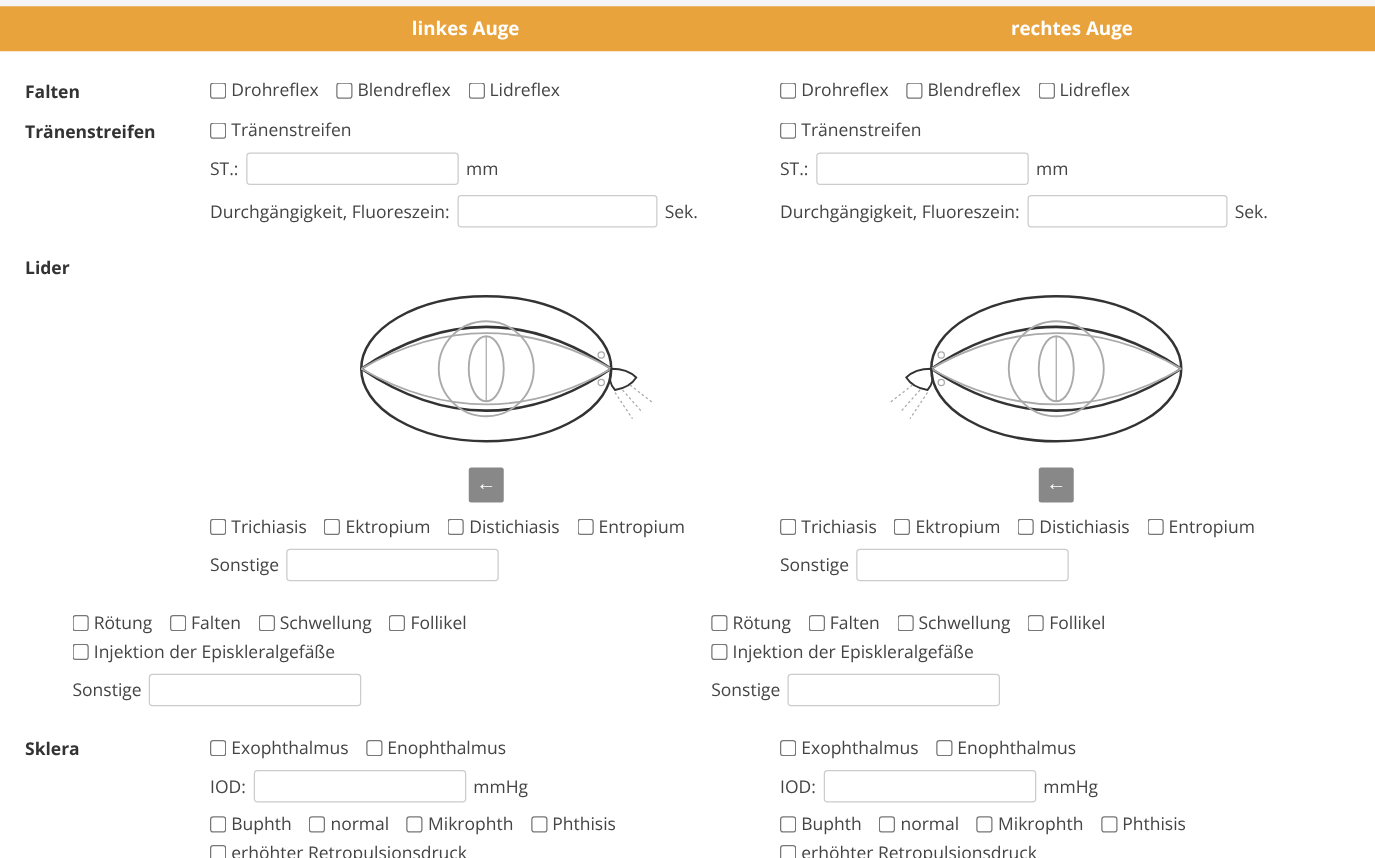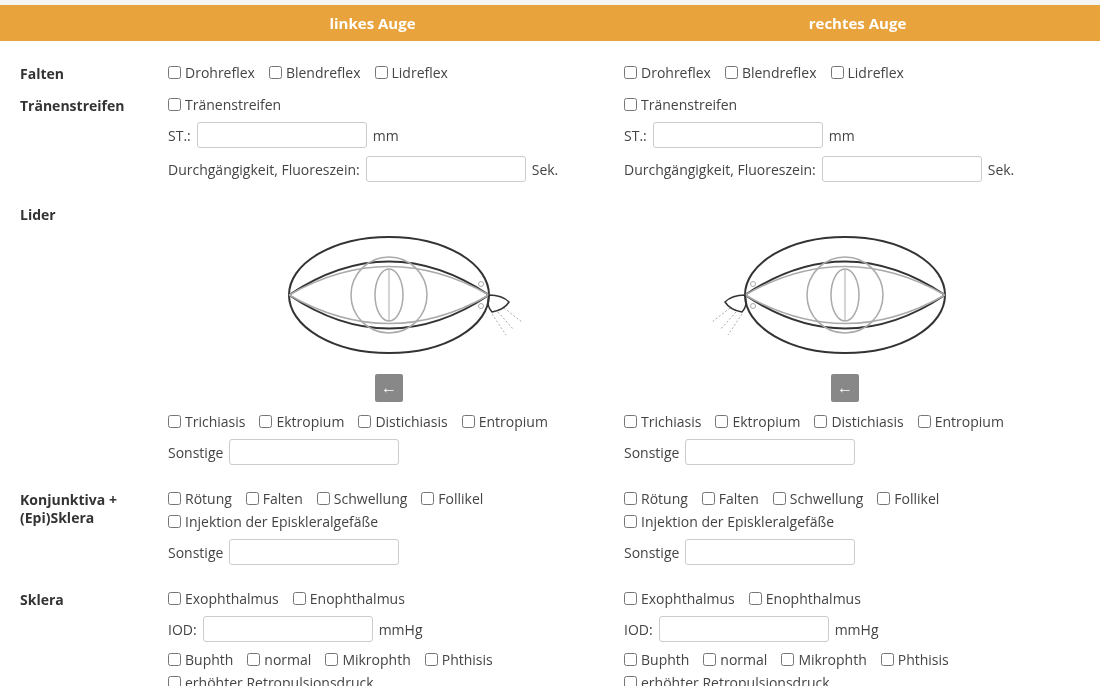--- a/index.html
+++ b/index.html
@@ -211,21 +211,20 @@
           </div>
           <div class="field-line">
             <span>Sonstige</span>
             <input class="text-input w1" style="">
           </div>
         </div>
       </div>
     </div>
 
     <div class="row" style="margin-top:24px;">
-      <div class="row-label">Konjunktiva + (Epi)Sklera</div>
       <div class="eye-cols">
         <div class="eye-col">
           <div class="cb-line">
             <label class="cb">
                 <input type="checkbox" style="">
                 <span>Rötung</span>
               </label>
             <label class="cb">
                 <input type="checkbox" style="">
                 <span>Falten</span>

